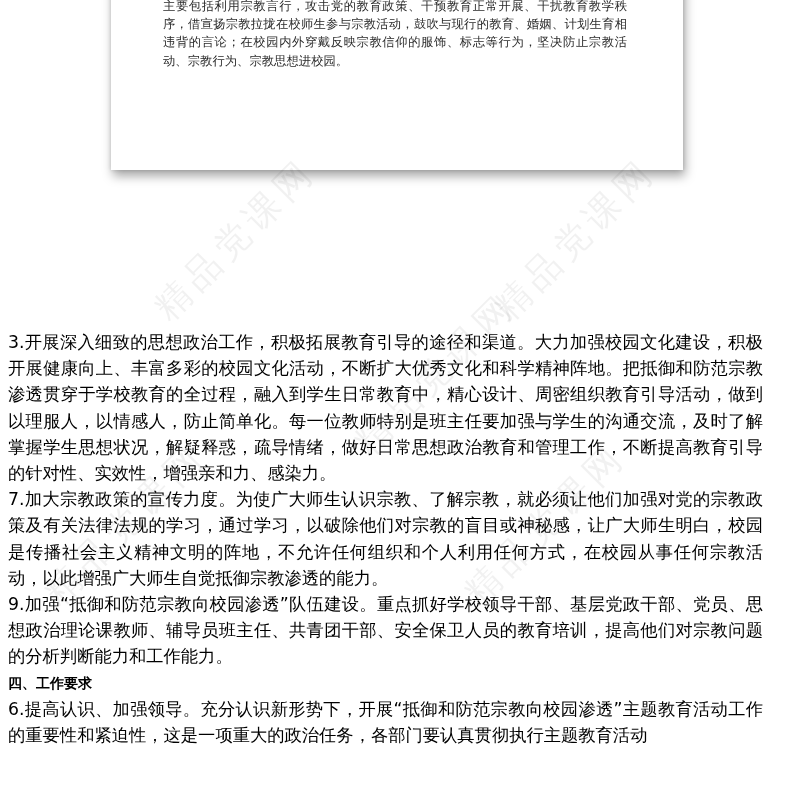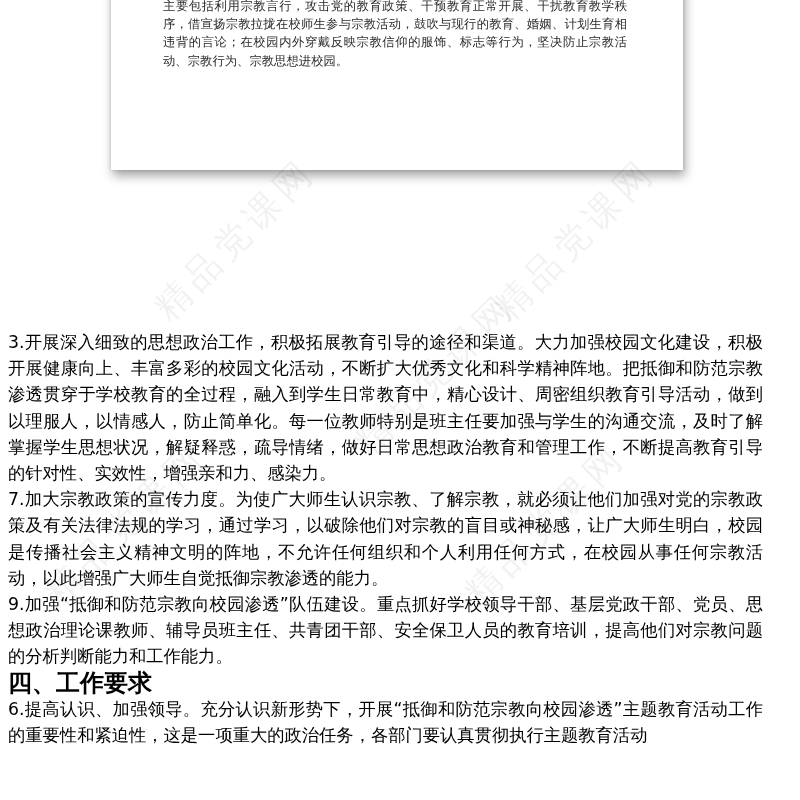--- a/index.html
+++ b/index.html
@@ -20,21 +20,21 @@
     position: absolute; left: 52px; top: 17px; width: 464px;
     font-size: 12.3px; line-height: 18.2px; color: #2a2a2a;
     letter-spacing: 0.05px;
   }
   .card-text p { margin: 0; text-align: justify; text-align-last: left; }
   .body-text {
     position: absolute; left: 8px; top: 329px; width: 755px;
     font-size: 17.3px; line-height: 26.2px; color: #000000;
   }
   .body-text p { margin: 0; text-align: justify; text-align-last: left; }
-  .body-text h2 { margin: 0; font-size: 24px; line-height: 26.2px; font-weight: bold; }
+  .body-text h2 { margin: 0; font-size: 14px; line-height: 26.2px; font-weight: bold; }
   .wm {
     position: absolute; color: rgba(0,0,0,0.055); font-size: 36px;
     transform: rotate(-45deg); white-space: nowrap; pointer-events: none;
     font-family: "DejaVu Sans", sans-serif; letter-spacing: 6px;
   }
 </style>
 </head>
 <body>
 
 <div class="card">

